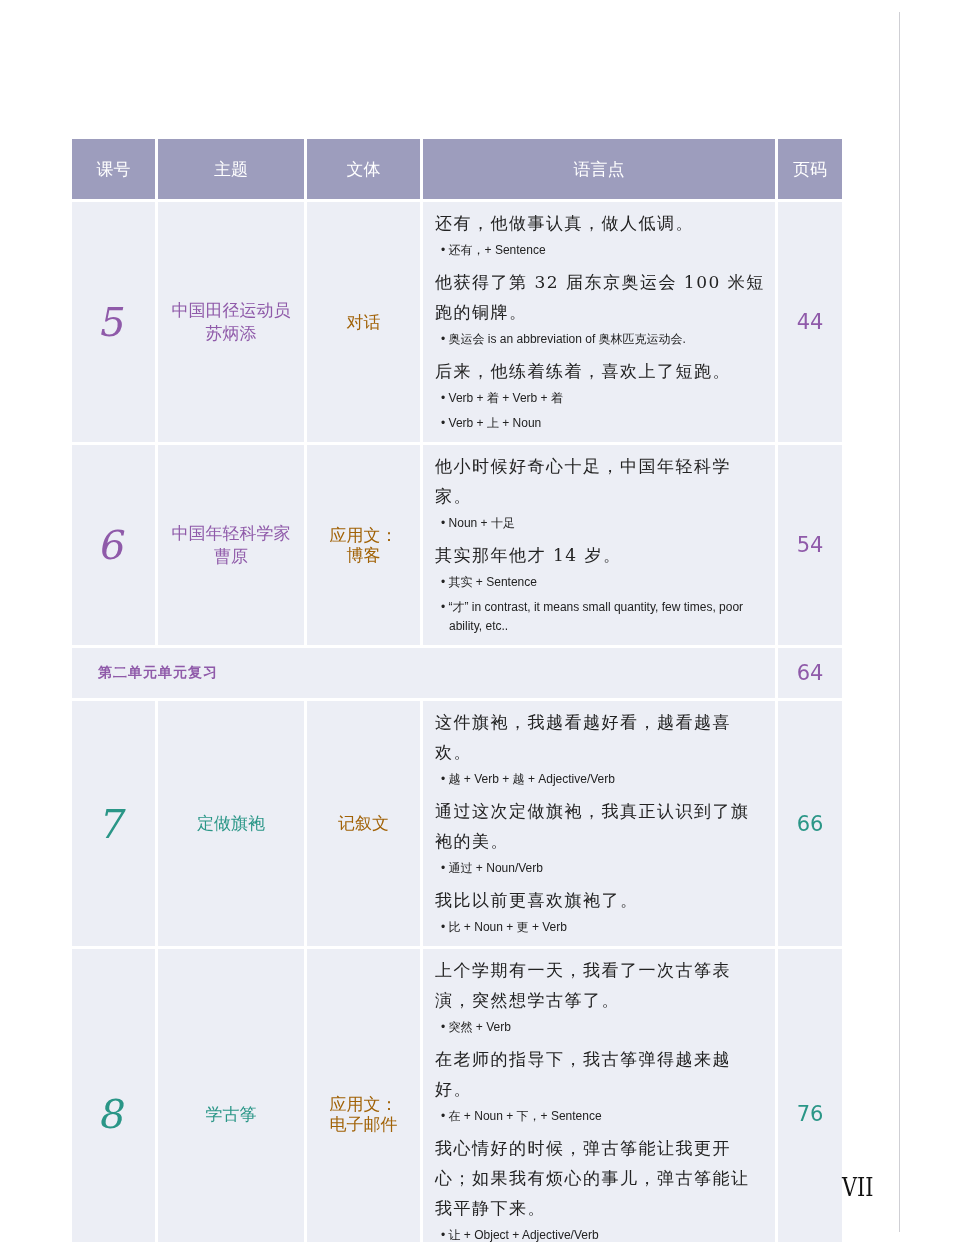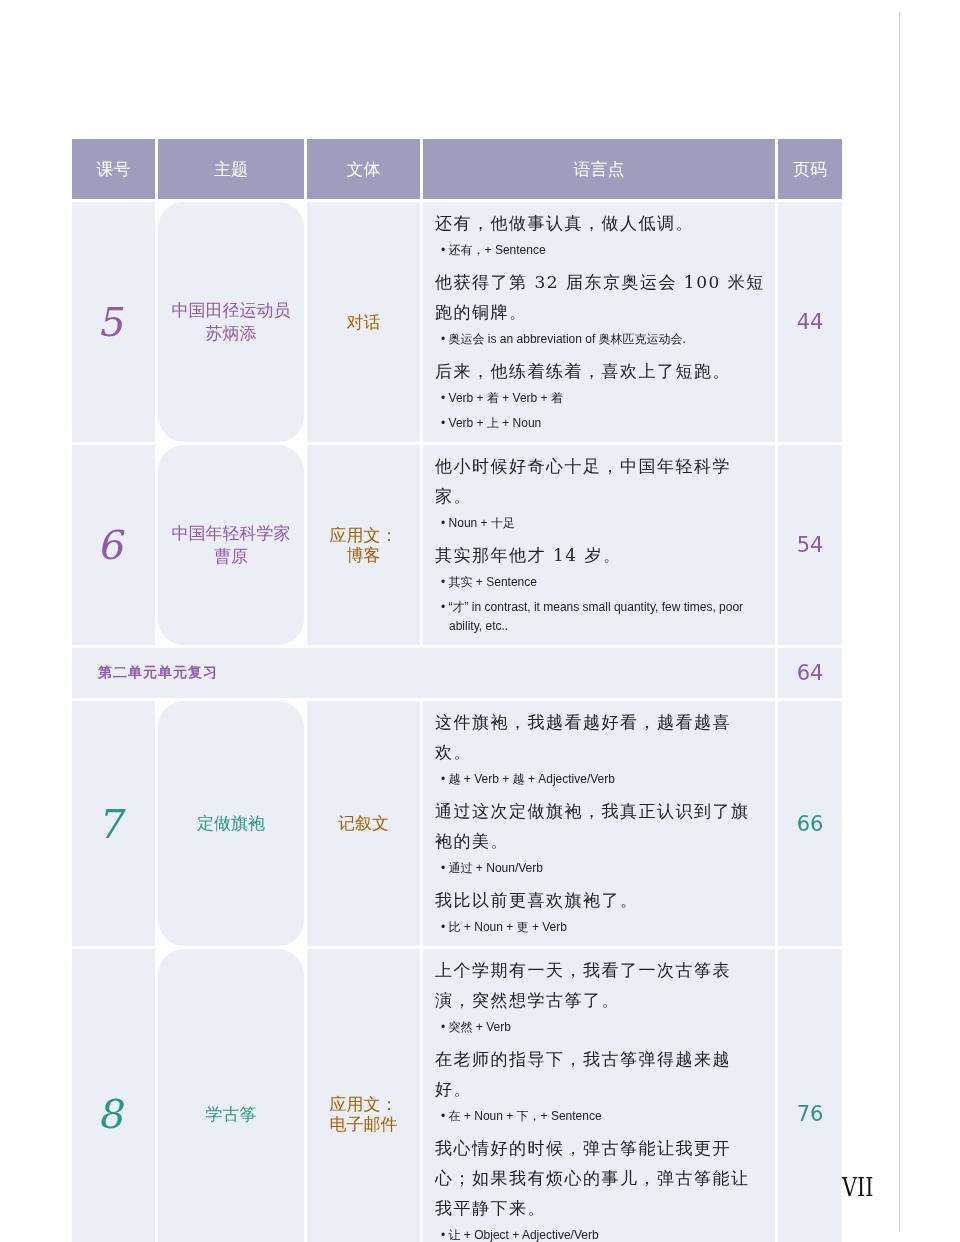--- a/index.html
+++ b/index.html
@@ -23,21 +23,21 @@
     display: flex; align-items: center; justify-content: center;
     font-size: 17px;
   }
   .num {
     display: flex; align-items: center; justify-content: center;
     font-family: "DejaVu Serif", "Liberation Serif", serif;
     font-size: 40px; font-style: italic; letter-spacing: 1px;
   }
   .topic {
     display: flex; align-items: center; justify-content: center; text-align: center;
-    font-size: 17px; line-height: 1.35; padding: 0 8px; border-radius: 26px;
+    font-size: 17px; line-height: 1.35; padding: 0 8px;
   }
   .genre {
     display: flex; align-items: center; justify-content: center; text-align: center;
     font-size: 17px; line-height: 1.2; color: #a16207;
   }
   .page {
     display: flex; align-items: center; justify-content: center; font-size: 21px; text-align: right;
   }
   .purple { color: #8f5aa9; }
   .teal { color: #2a9687; }

